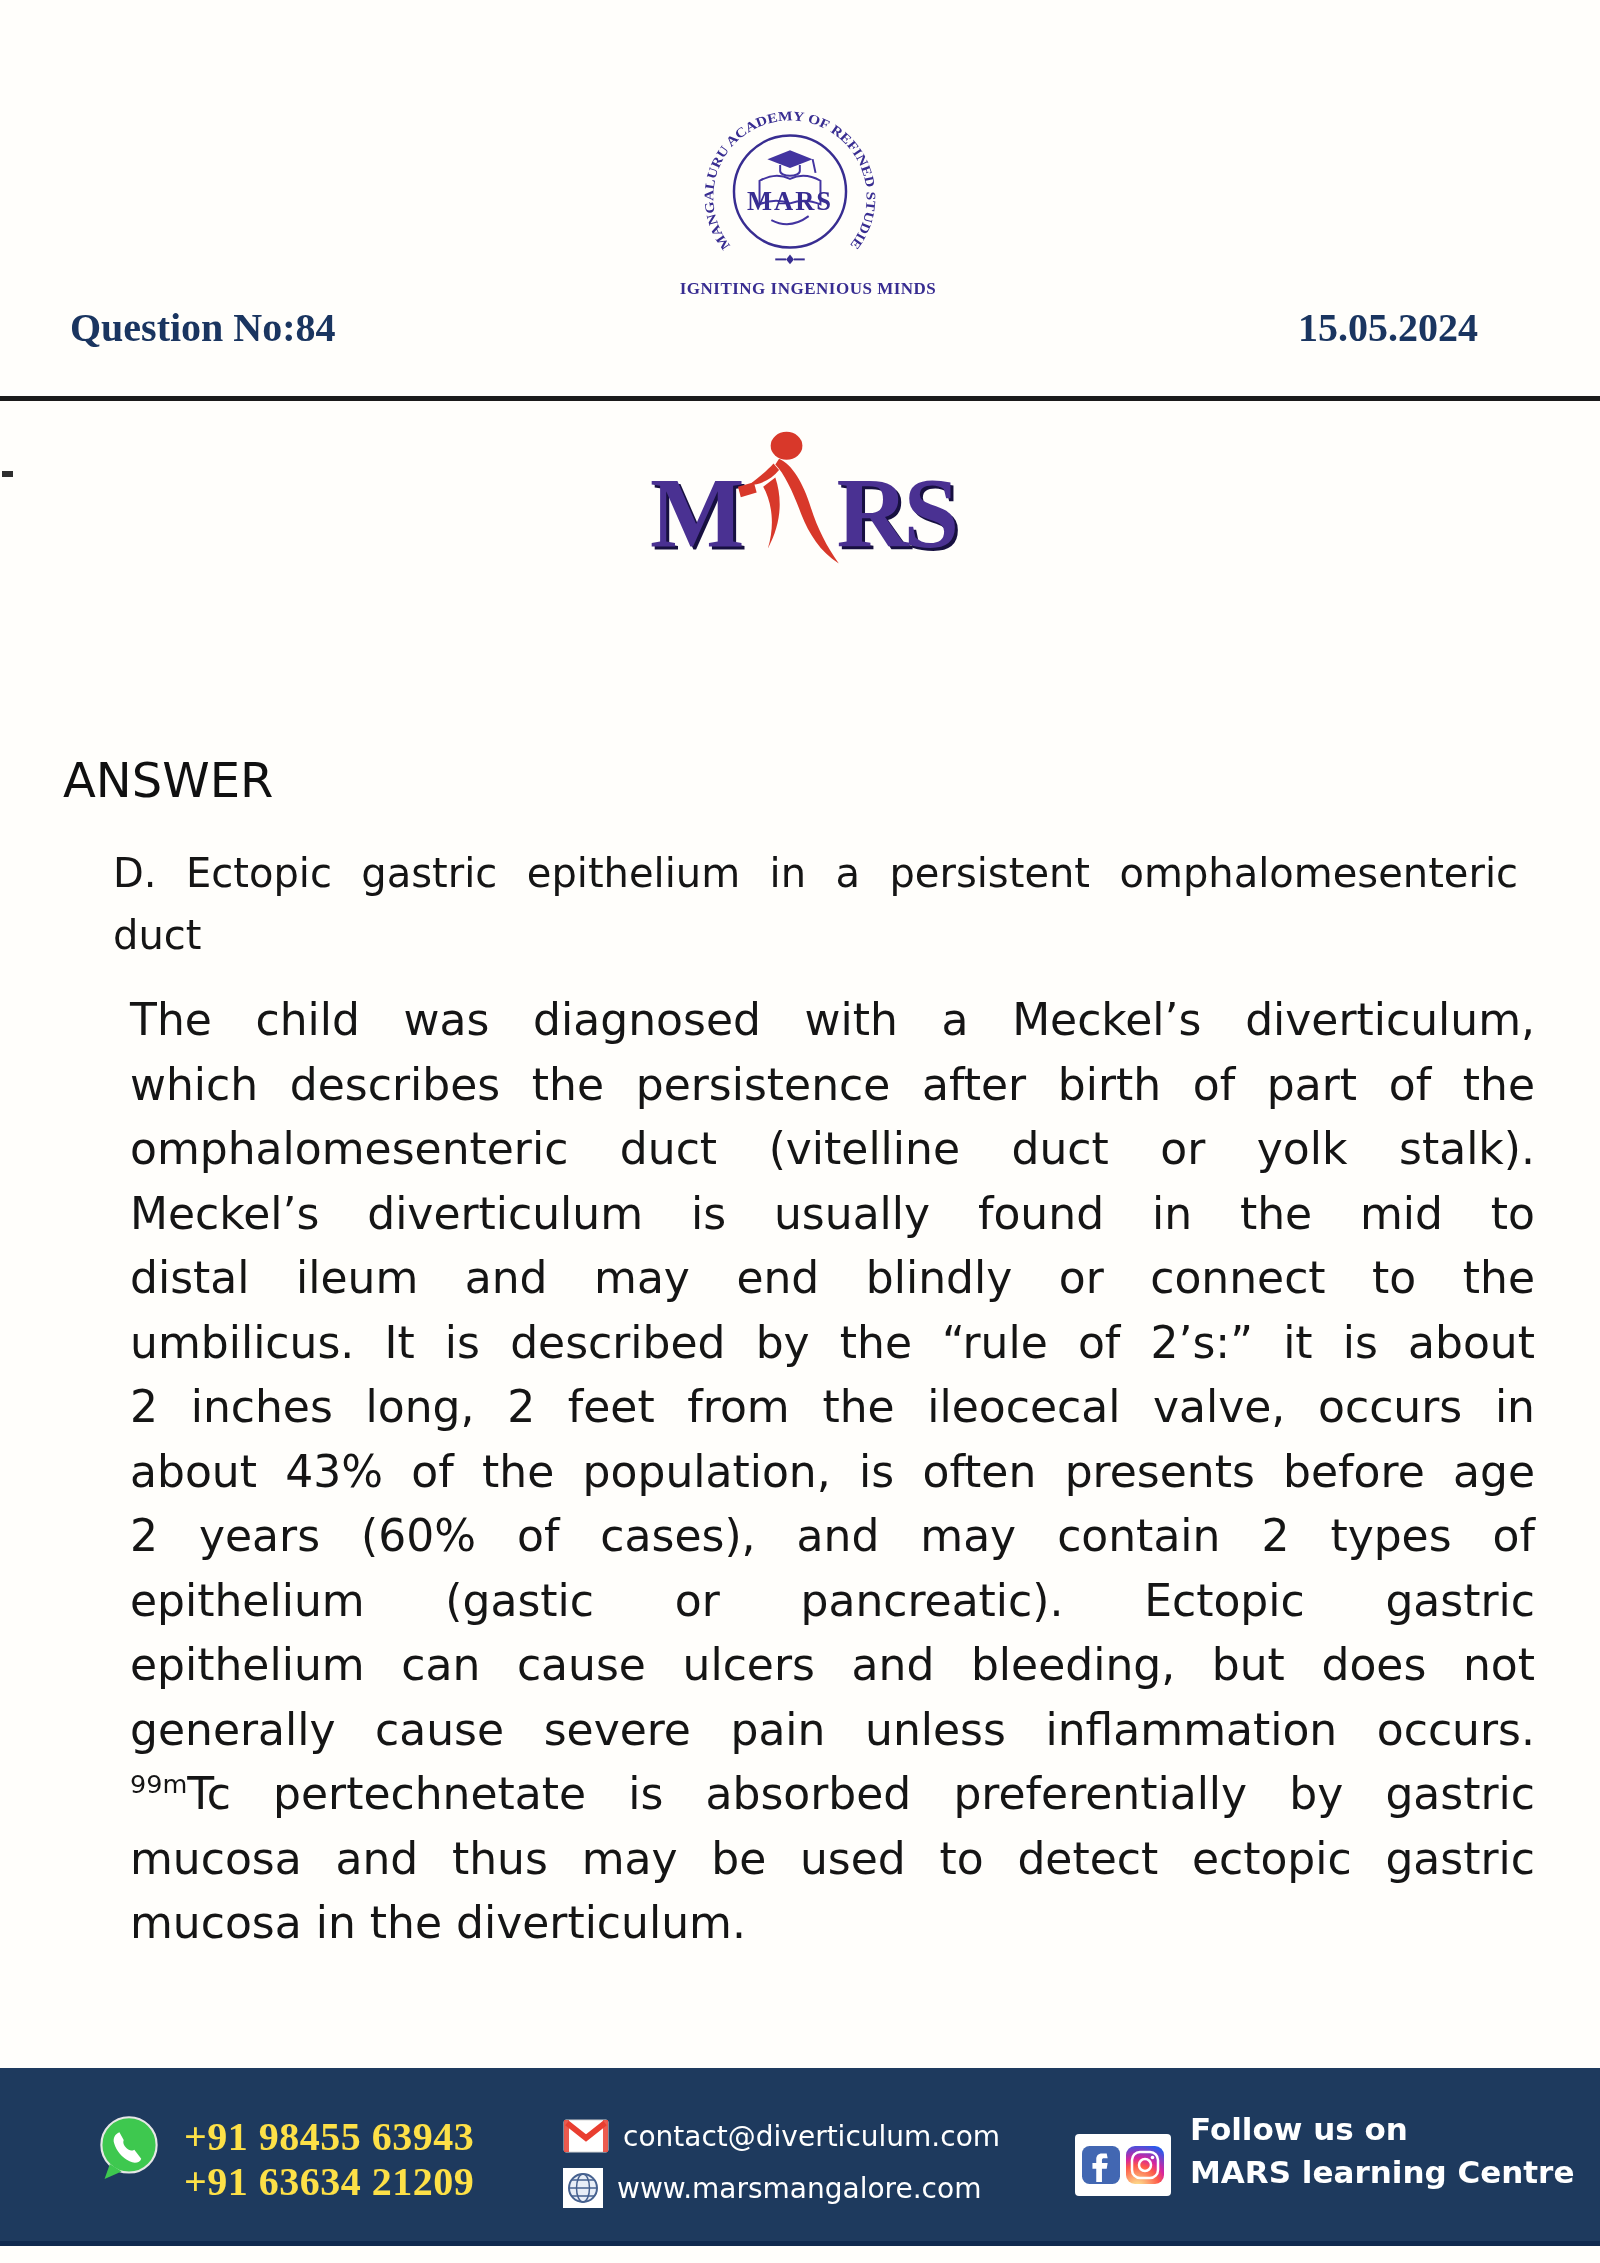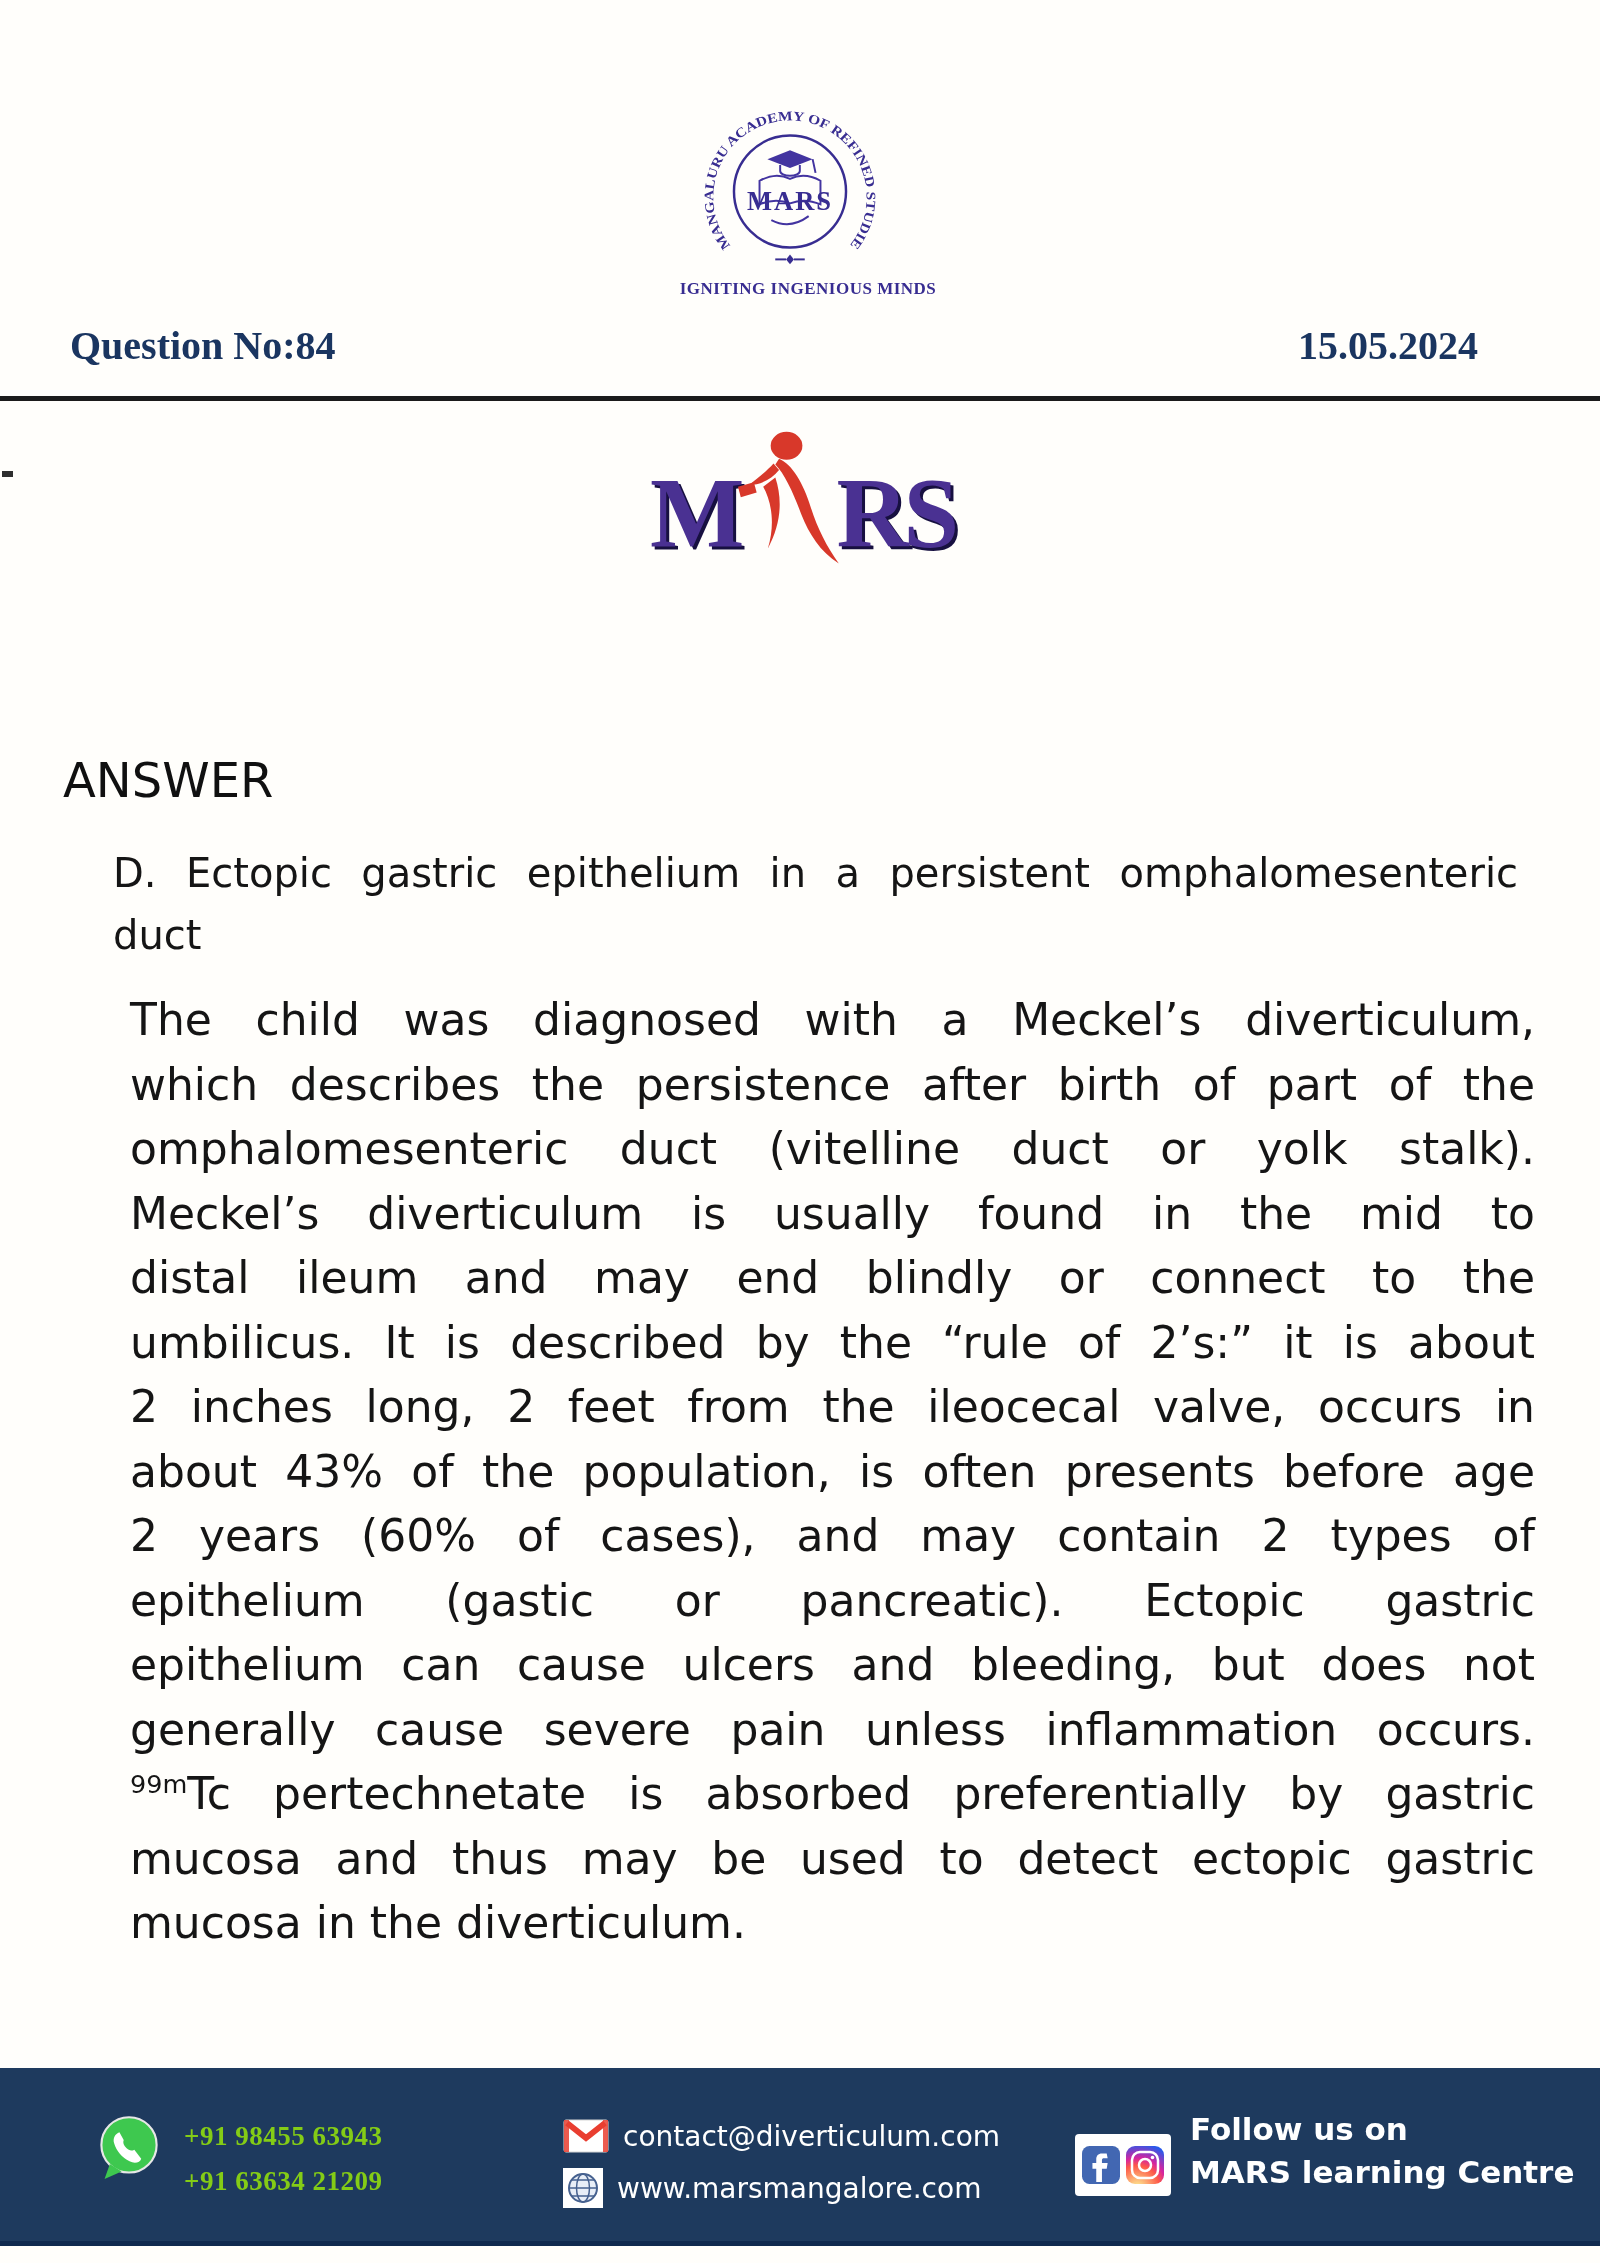--- a/index.html
+++ b/index.html
@@ -7,21 +7,21 @@
   .page{position:relative;width:1600px;height:2263px;background:#fffefb;overflow:hidden;
         font-family:"DejaVu Sans",sans-serif;}
 
   
   .seal{position:absolute;left:695px;top:110px;width:190px;height:172px;}
   .seal-tagline{position:absolute;left:633px;top:279px;width:350px;text-align:center;
     font-family:"Liberation Serif",serif;font-weight:bold;font-size:17px;
     letter-spacing:.5px;color:#382d91;}
 
   
-  .header-row{position:absolute;left:70px;right:122px;top:322px;height:48px;}
+  .header-row{position:absolute;left:70px;right:122px;top:304px;height:48px;}
   .qno{position:absolute;left:0;top:0;font-family:"Liberation Serif",serif;
     font-weight:bold;font-size:40px;color:#1a3560;}
   .qdate{position:absolute;right:0;top:0;font-family:"Liberation Serif",serif;
     font-weight:bold;font-size:40px;color:#1a3560;}
   .header-divider{position:absolute;left:0;right:0;top:396px;height:5px;background:#1b1b1b;}
   .stray-dash{position:absolute;left:2px;top:471px;width:11px;height:6px;background:#2e2e2e;}
 
   
   .mars-logo{position:absolute;left:650px;top:424px;height:150px;display:flex;align-items:flex-end;}
   .mars-letter{font-family:"Liberation Serif",serif;font-weight:bold;font-size:100px;line-height:122px;
@@ -37,22 +37,22 @@
   .answer-paragraph{position:absolute;left:130px;top:988px;width:1405px;font-size:44px;
     line-height:64.5px;color:#151515;}
   .jline{text-align:justify;text-align-last:justify;}
   .jline.last{text-align:left;text-align-last:left;}
   sup{font-size:0.58em;line-height:0;vertical-align:super;margin-top:18px;}
 
   
   .footer{position:absolute;left:0;top:2068px;width:1600px;height:173px;background:#1e3a5e;
     border-bottom:5px solid #10294e;}
   .wa-icon{position:absolute;left:95px;top:44px;width:68px;height:70px;}
-  .phones{position:absolute;left:184px;top:46px;color:#84cc16;font-family:"Liberation Serif",serif;
-    font-weight:bold;font-size:27px;line-height:45px;letter-spacing:.5px;}
+  .phones{position:absolute;left:184px;top:46px;color:#fde047;font-family:"Liberation Serif",serif;
+    font-weight:bold;font-size:40px;line-height:45px;letter-spacing:.5px;}
   .contact-col{position:absolute;left:563px;top:46px;}
   .contact-line{display:flex;align-items:center;height:44px;margin-bottom:8px;}
   .contact-text{color:#ffffff;font-size:28px;margin-left:14px;}
   .gmail-icon{width:46px;height:34px;}
   .globe-icon{width:40px;height:40px;}
   .social-panel{position:absolute;left:1075px;top:66px;width:96px;height:62px;background:#ffffff;
     border-radius:4px;display:flex;align-items:center;justify-content:center;gap:6px;}
   .fb-icon{width:38px;height:38px;}
   .ig-icon{width:38px;height:38px;border-radius:9px;display:flex;align-items:center;justify-content:center;
     background:radial-gradient(circle at 30% 110%, #fdf497 0%, #fd5949 45%, #d6249f 60%, #285aeb 90%);}

